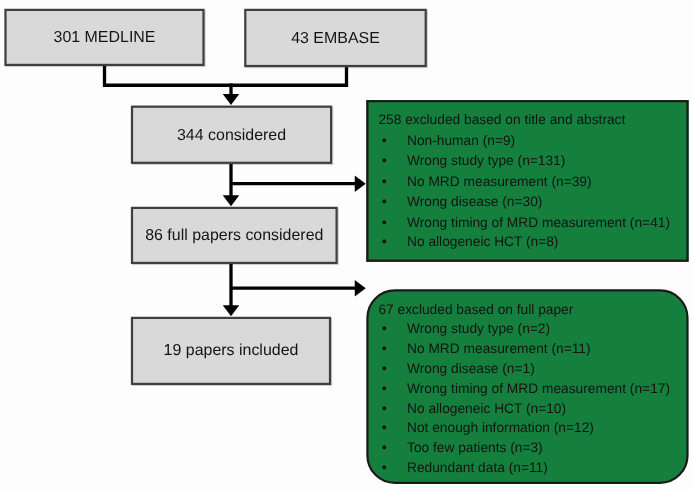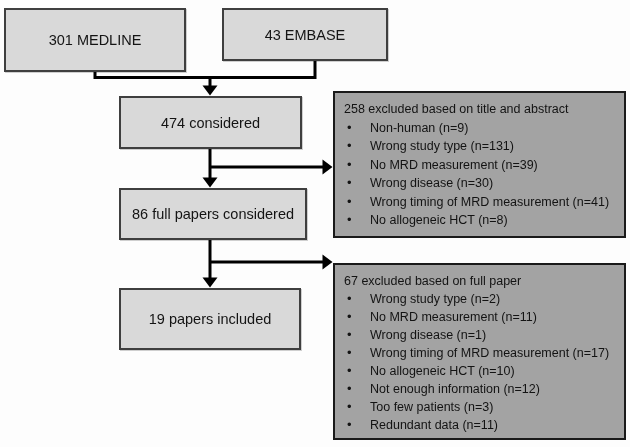--- a/index.html
+++ b/index.html
@@ -26,36 +26,36 @@
   .flowbox{
     position:absolute;
     background:var(--box-fill);
     border:2px solid var(--box-border);
     display:flex;align-items:center;justify-content:center;
     text-align:center;
     font-size:14.5px;
     color:#141414;
     box-shadow:1px 1px 0 rgba(0,0,0,0.18);
   }
-  .box-medline{left:4px;top:8px;width:182px;height:64px;}
+  .box-medline{left:4px;top:8px;width:182px;height:52px;}
   .box-embase{left:222px;top:8px;width:166px;height:53px;}
   .box-considered{left:119px;top:96px;width:183px;height:53px;}
   .box-full-papers{left:119px;top:188px;width:188px;height:52px;}
   .box-included{left:119px;top:288px;width:182px;height:62px;text-align:right;}
   .panel{
     position:absolute;
-    background:#a3a3a3;
+    background:#15803d;
     border:2px solid var(--panel-border);
     padding:7px 8px 20px 9px;
     font-size:12.5px;
     line-height:18px;
     color:#131313;
   }
   .panel-1{left:333px;top:91px;width:293px;height:147px;line-height:18.5px;}
-  .panel-2{left:333px;top:263px;width:293px;height:177px;}
+  .panel-2{left:333px;top:263px;width:293px;height:177px;border-radius:26px;}
   .panel-header{white-space:nowrap;}
   .panel ul{list-style:none;}
   .panel li{
     position:relative;
     padding-left:26px;
     white-space:nowrap;
   }
   .panel li::before{
     content:"\2022";
     position:absolute;left:3px;top:0;
@@ -87,21 +87,21 @@
 
   <div class="flowbox box-medline">
     <span>301 MEDLINE</span>
   </div>
 
   <div class="flowbox box-embase">
     <span>43 EMBASE</span>
   </div>
 
   <div class="flowbox box-considered">
-    <span>474 considered</span>
+    <span>344 considered</span>
   </div>
 
   <div class="flowbox box-full-papers">
     <span>86 full papers considered</span>
   </div>
 
   <div class="flowbox box-included">
     <span>19 papers included</span>
   </div>
 

